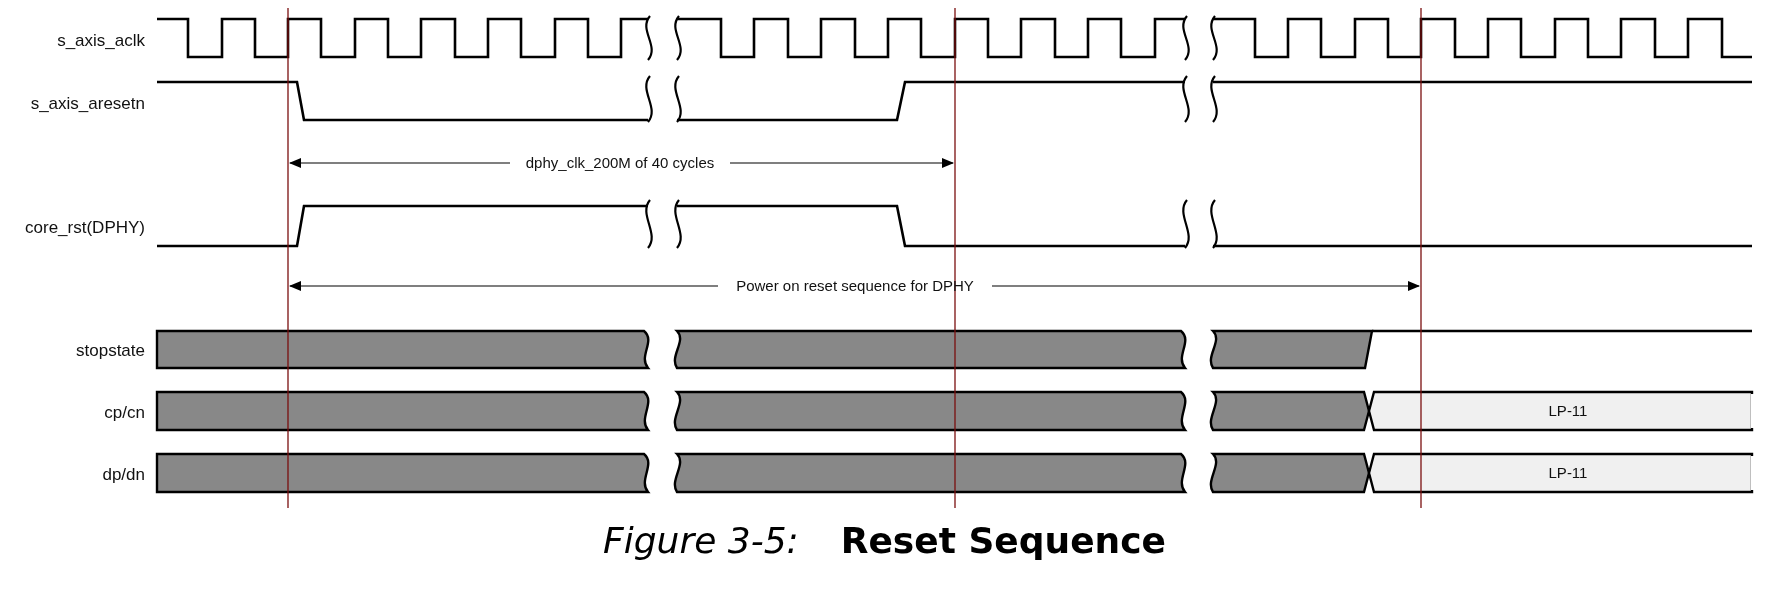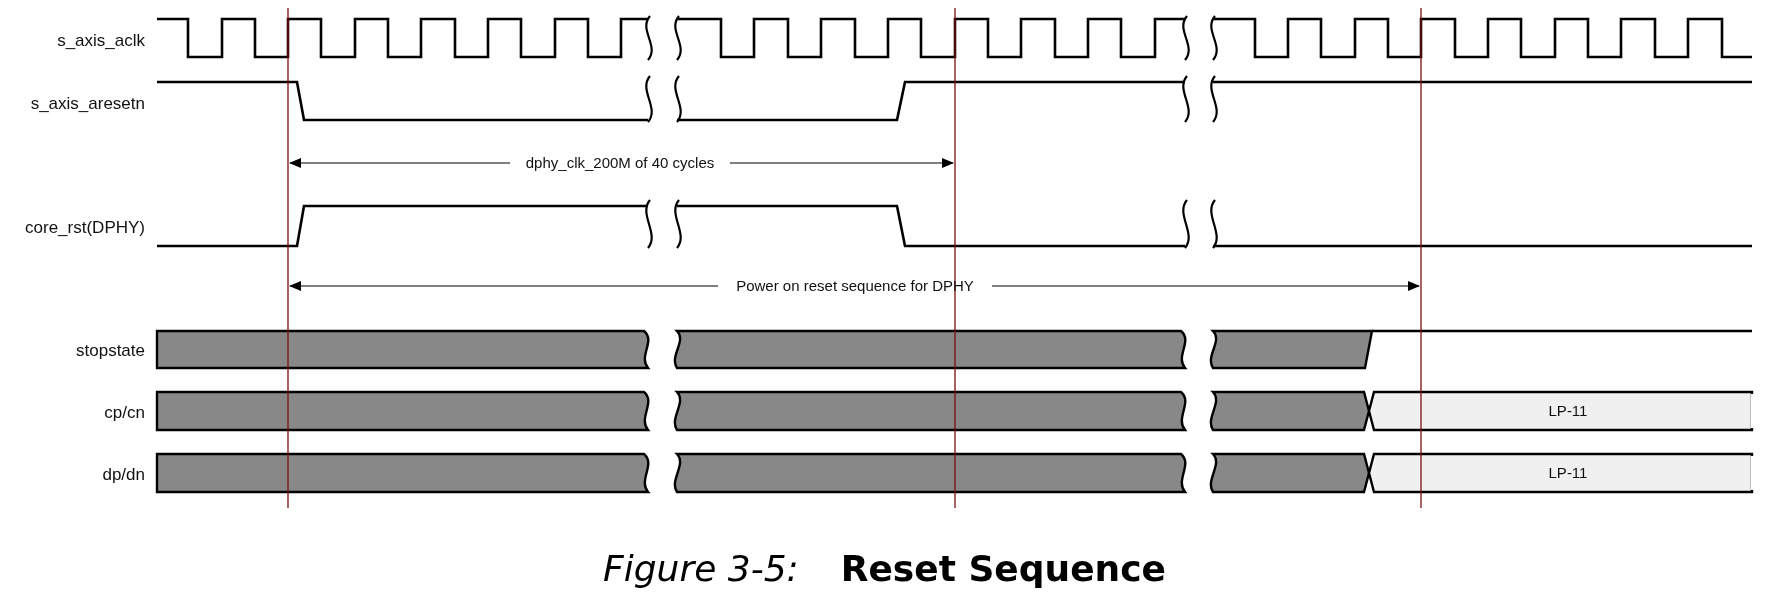--- a/index.html
+++ b/index.html
@@ -6,21 +6,21 @@
   body { width: 1769px; height: 601px; overflow: hidden; position: relative; }
   #diagram { position: absolute; left: 0; top: 0; }
   .sig-label { font-family: "Liberation Sans", sans-serif; font-size: 17px; fill: #111111; }
   .anno-label { font-family: "Liberation Sans", sans-serif; font-size: 15px; fill: #111111; }
   .bus-label { font-family: "Liberation Sans", sans-serif; font-size: 15px; fill: #111111; }
   .wave { fill: none; stroke: #000000; stroke-width: 2.6; stroke-linejoin: miter; }
   .squiggle { fill: none; stroke: #000000; stroke-width: 2.2; }
   .marker { stroke: #7a0f0f; stroke-width: 1.3; }
   .arrow-line { stroke: #000000; stroke-width: 1.2; }
   .caption {
-    position: absolute; left: 0; width: 1769px; top: 548px; text-align: center;
+    position: absolute; left: 0; width: 1769px; top: 520px; text-align: center;
     font-family: "DejaVu Sans", sans-serif; font-size: 36px; color: #000000;
   }
   .caption .cap-num { font-style: italic; font-weight: normal; margin-right: 42px; }
   .caption .cap-title { font-weight: bold; }
 </style>
 </head>
 <body>
 
 <svg id="diagram" width="1769" height="530" viewBox="0 0 1769 530" xmlns="http://www.w3.org/2000/svg">
   <defs>

